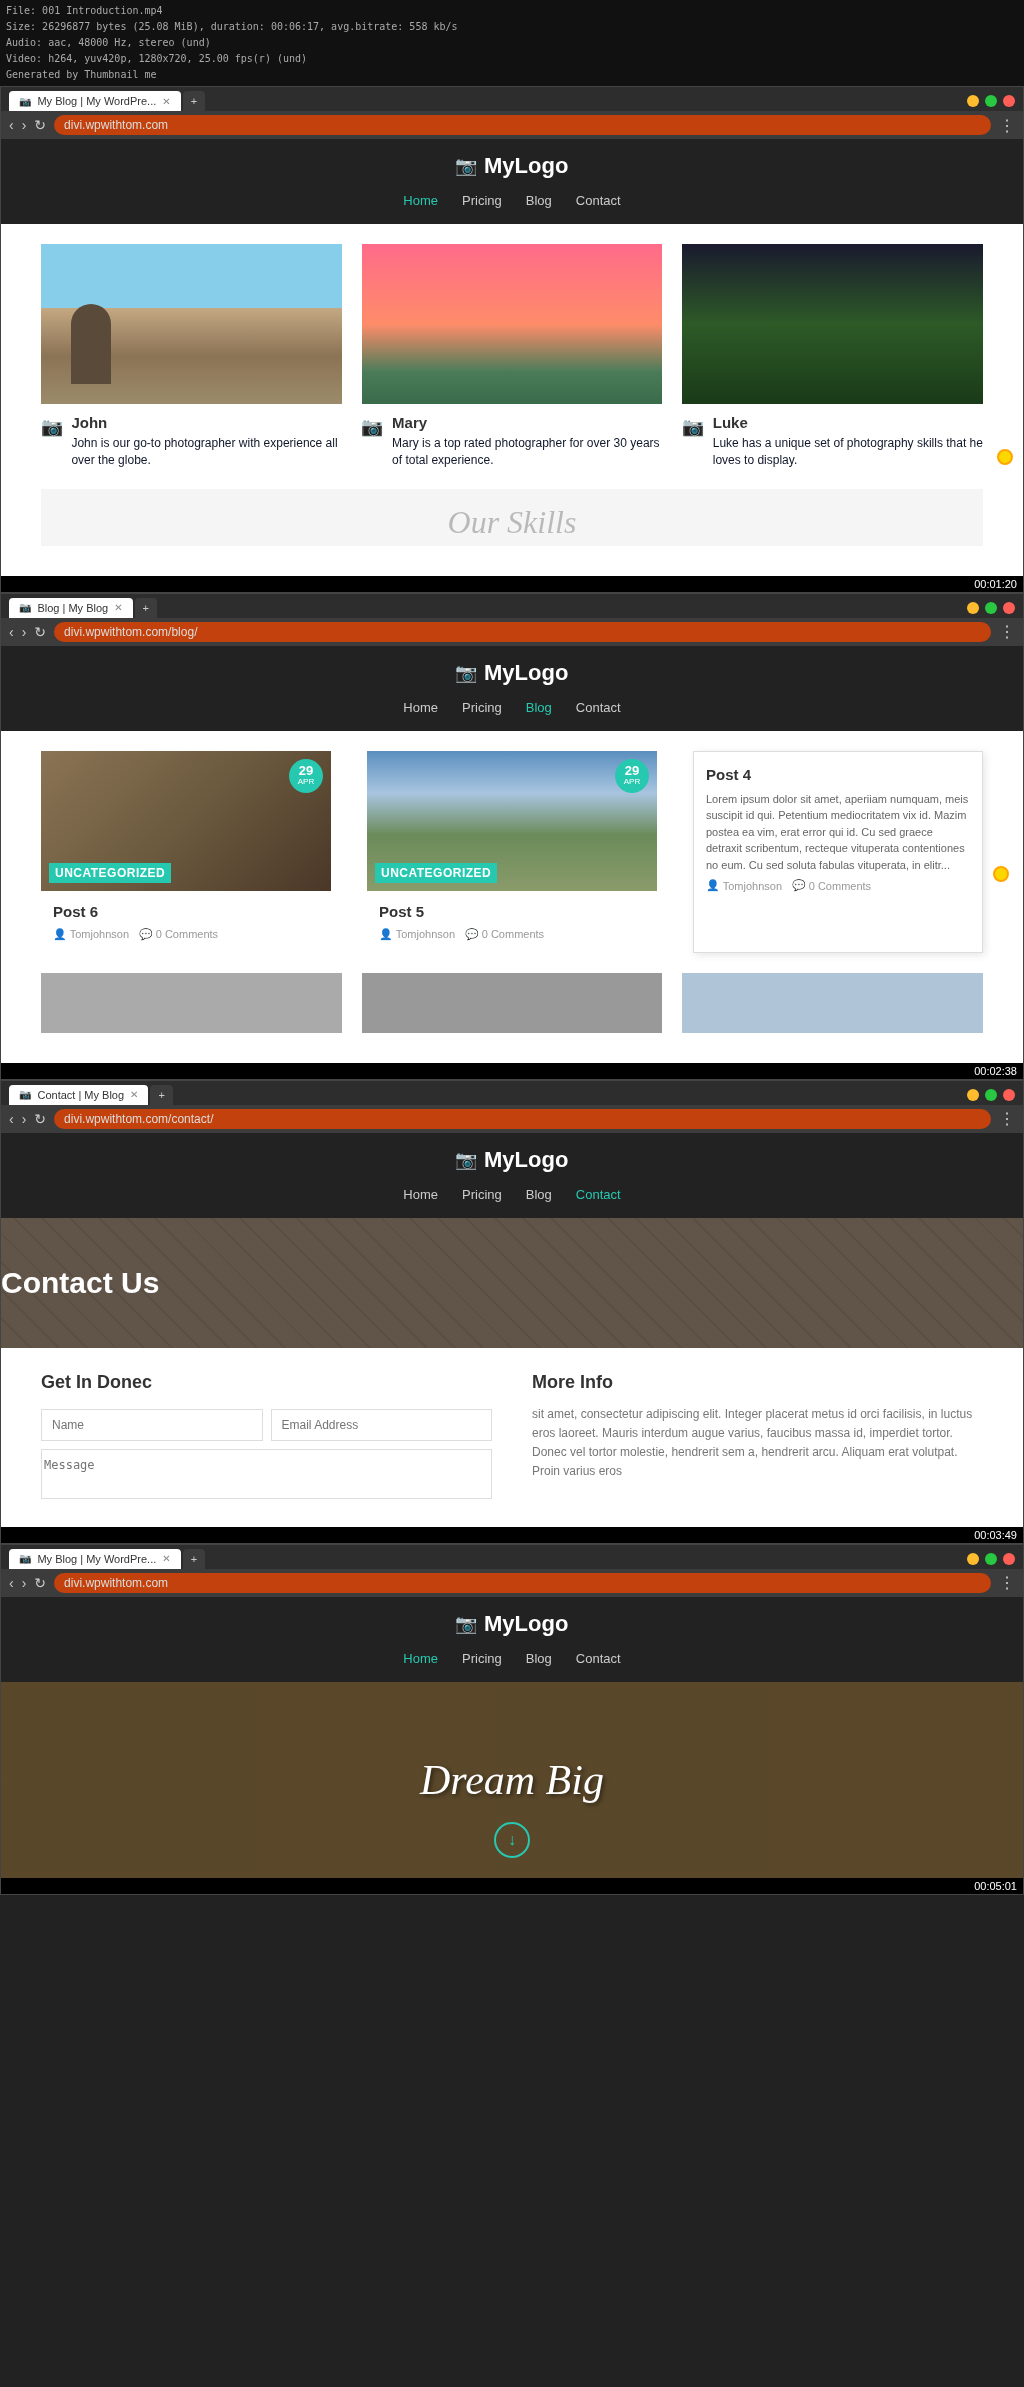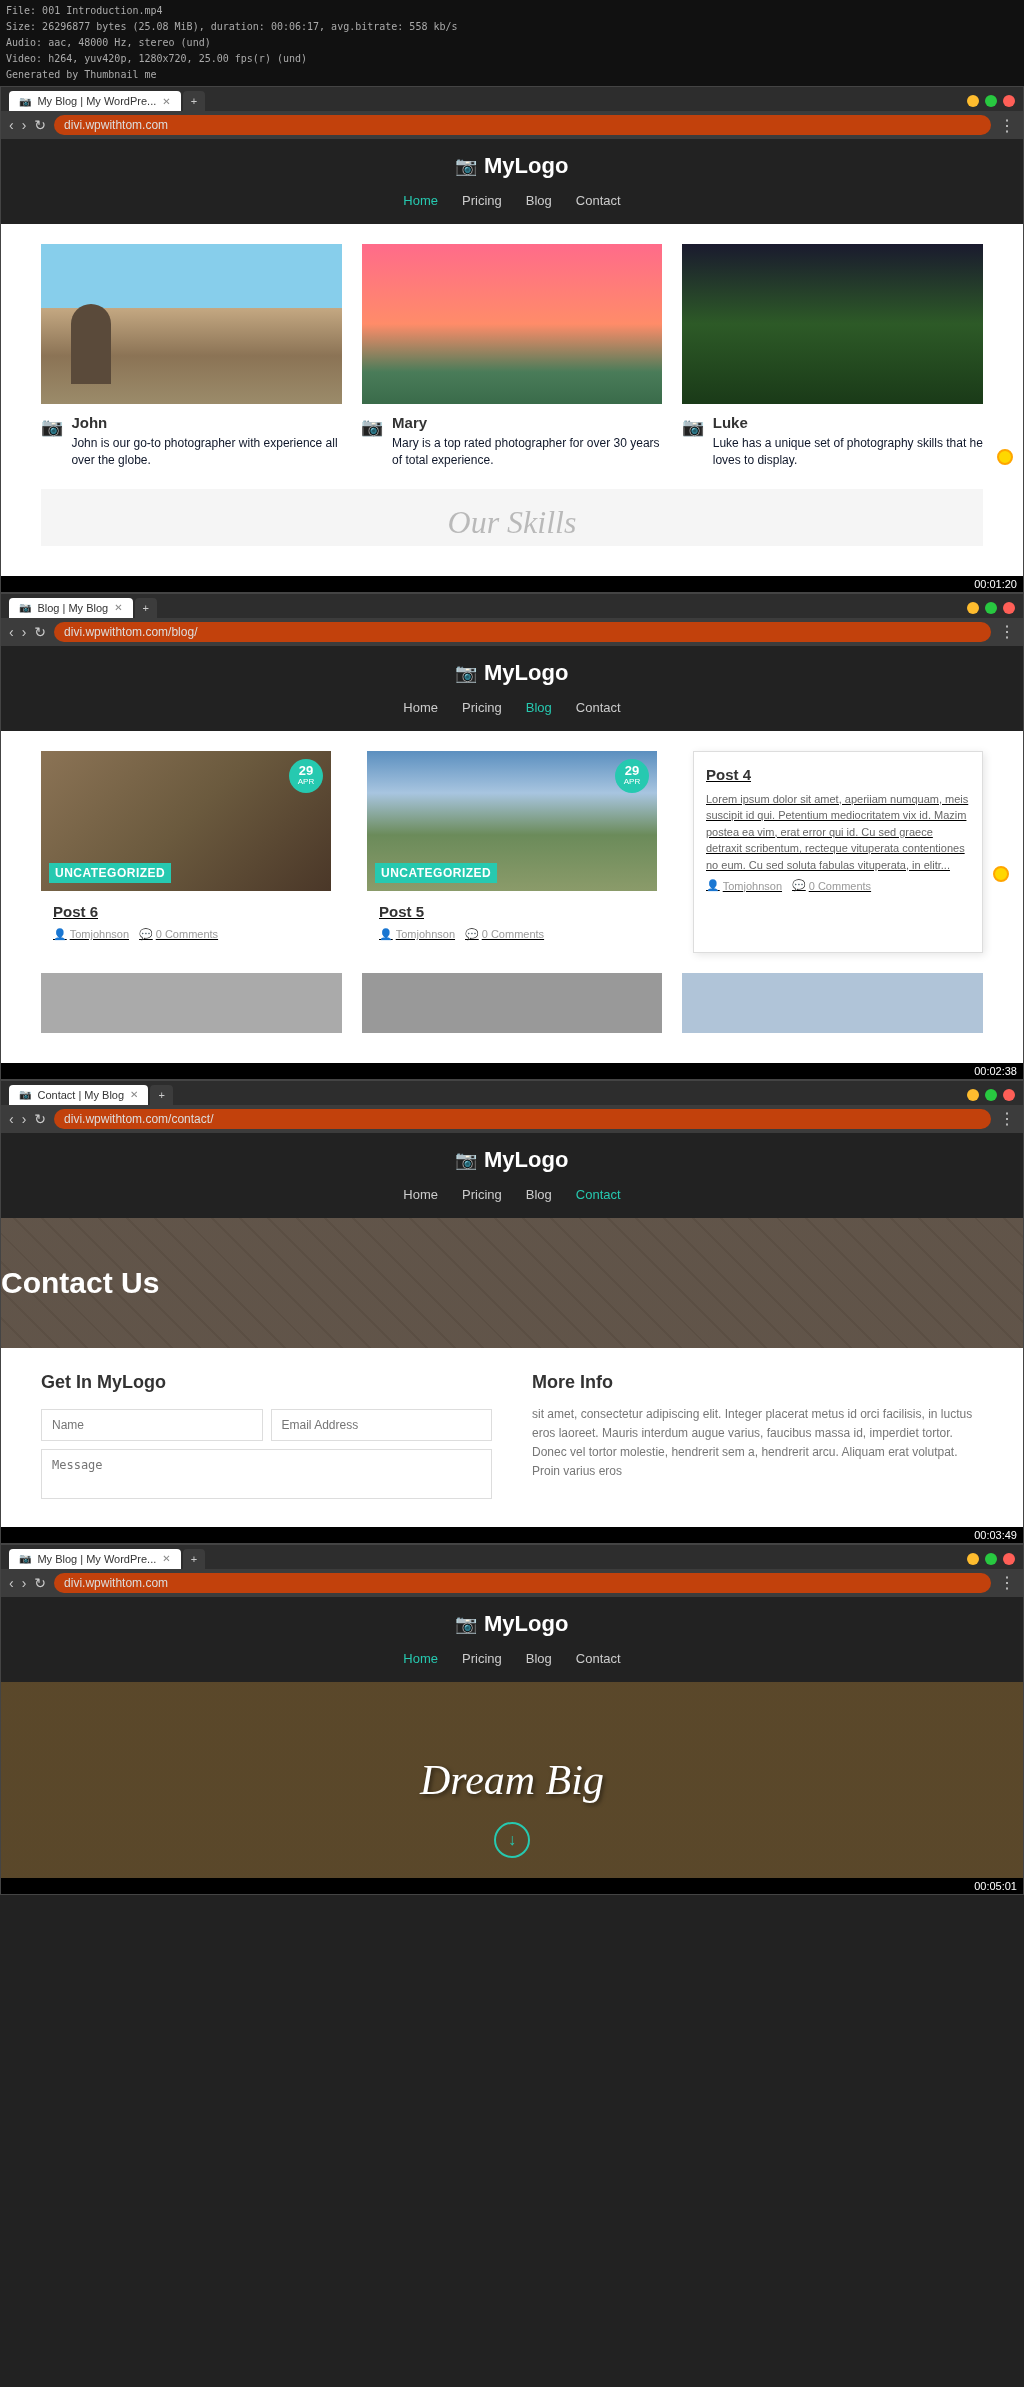--- a/index.html
+++ b/index.html
@@ -157,21 +157,20 @@
 
     
     .blog-section {
       background: #fff;
       padding: 20px 40px 30px;
     }
     .blog-grid {
       display: grid;
       grid-template-columns: repeat(3, 1fr);
       gap: 36px;
-      text-decoration: underline;
     }
     .blog-card {
       position: relative;
       background: #fff;
     }
     .blog-card.outlined {
       border: 1px solid #ddd;
       box-shadow: 2px 2px 8px rgba(0,0,0,0.1);
     }
     .blog-img-wrap {
@@ -276,21 +275,21 @@
       font-size: 12px;
       color: #999;
     }
     .form-row {
       display: grid;
       grid-template-columns: 1fr 1fr;
       gap: 8px;
     }
     .form-textarea {
       width: 100%;
-      padding: 8px 10px;
+      padding: 8px 2px;
       border: 1px solid #ddd;
       height: 50px;
       font-size: 12px;
       color: #999;
       resize: none;
     }
     .more-info-title {
       font-size: 18px;
       font-weight: bold;
       color: #333;
@@ -635,21 +634,21 @@
         <a class="nav-link active">Contact</a>
       </nav>
     </div>
 
     <div class="contact-hero">
       <div class="contact-hero-text">Contact Us</div>
     </div>
 
     <div class="contact-body">
       <div>
-        <div class="contact-form-title">Get In MyLogo</div>
+        <div class="contact-form-title">Get In Donec</div>
         <div class="form-row">
           <input class="form-input" type="text" placeholder="Name" style="">
           <input class="form-input" type="text" placeholder="Email Address" style="">
         </div>
         <textarea class="form-textarea" placeholder="Message" style=""></textarea>
       </div>
       <div>
         <div class="more-info-title">More Info</div>
         <div class="more-info-text">sit amet, consectetur adipiscing elit. Integer placerat metus id orci facilisis, in luctus eros laoreet. Mauris interdum augue varius, faucibus massa id, imperdiet tortor. Donec vel tortor molestie, hendrerit sem a, hendrerit arcu. Aliquam erat volutpat. Proin varius eros</div>
       </div>

